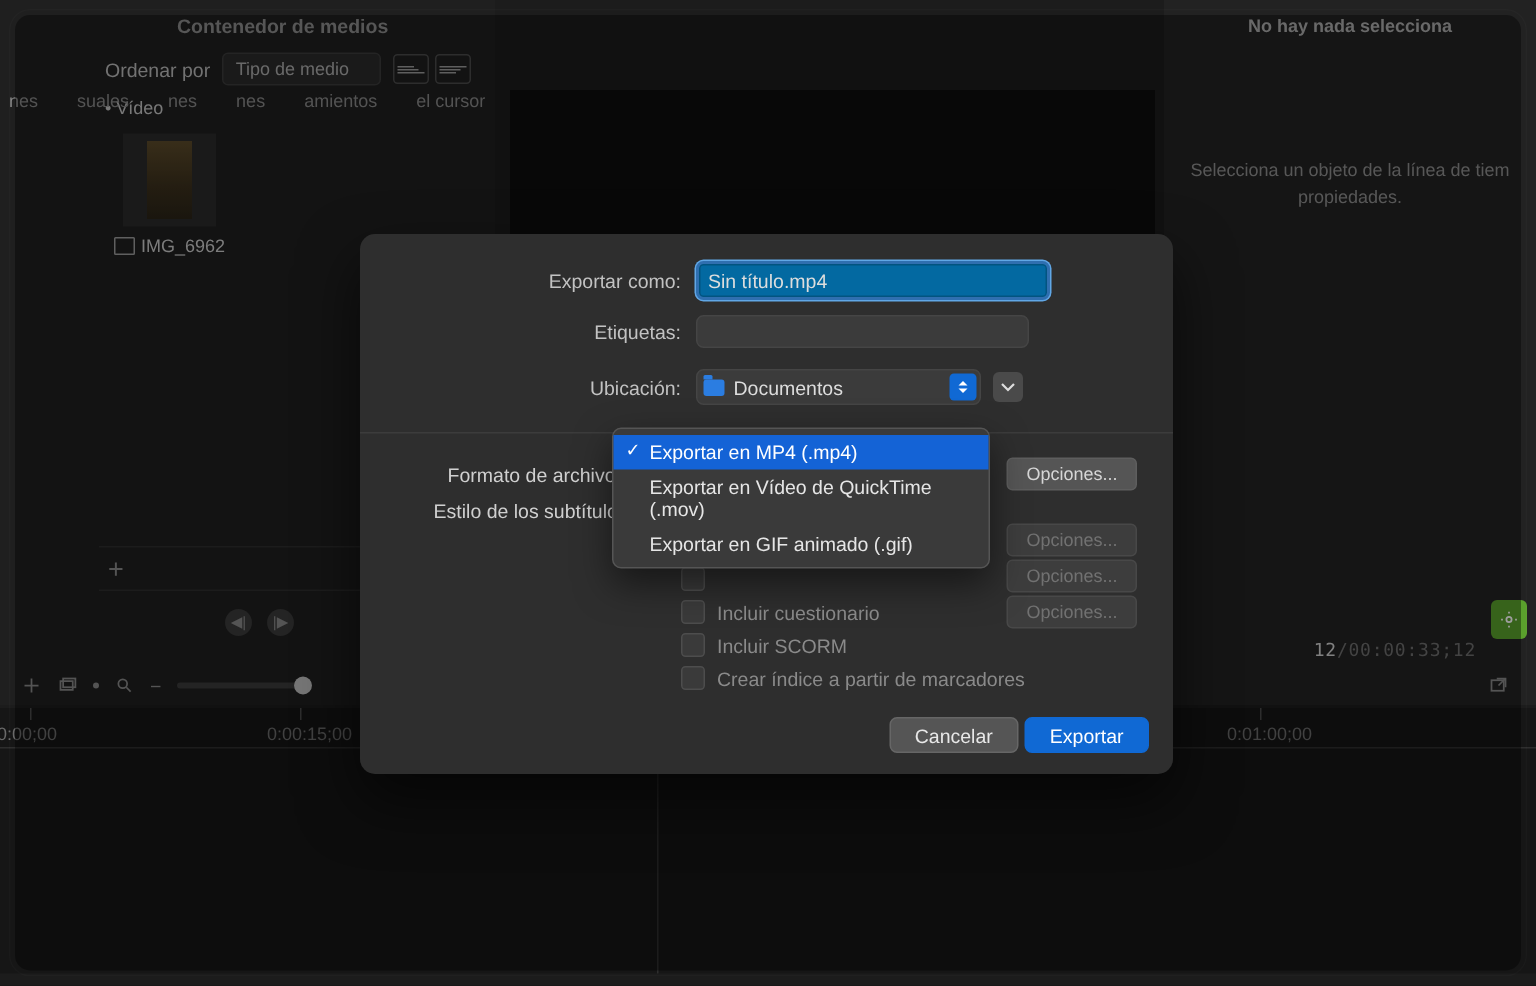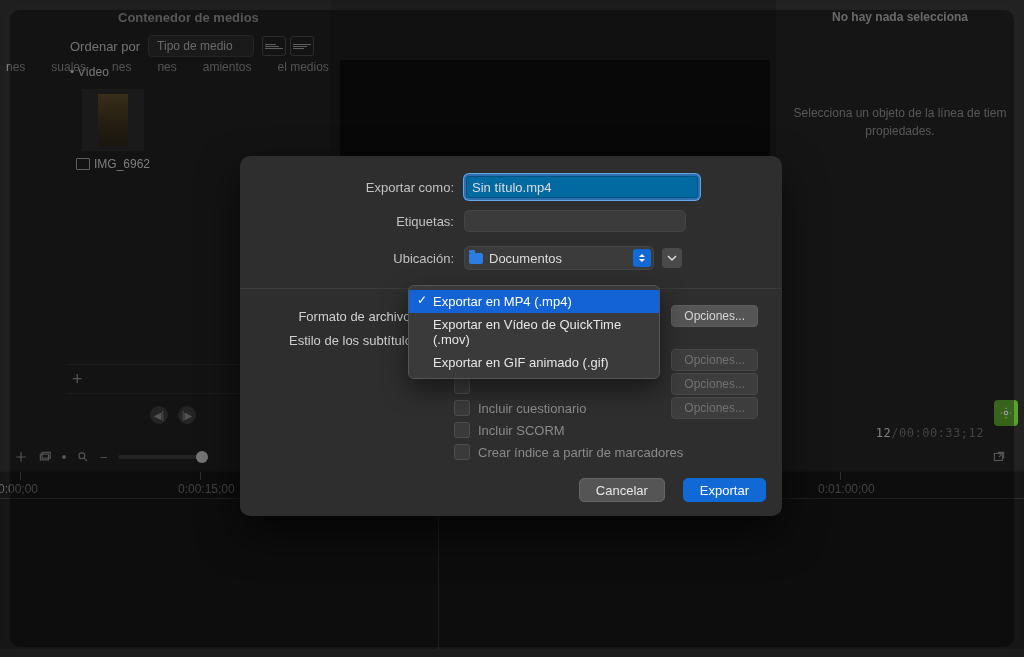--- a/index.html
+++ b/index.html
@@ -343,21 +343,21 @@
   }
   .dd-item.sel::before {
     content: '✓';
     position:absolute; left:8px; top:3px;
     font-size: 12px;
   }
   
   .dlg-foot {
     position: absolute;
     right: 16px; bottom: 14px;
-    display: flex; gap: 18px;
+    display: flex; gap: 4px;
   }
   .btn {
     height: 22px; padding: 0 16px;
     background: #555; border:1px solid #666;
     border-radius: 5px;
     color: #e8e8e8; font-size: 13px;
     display:flex;align-items:center;justify-content:center;
   }
   .btn.primary {
     background: #1069d4; border-color:#1069d4; color:#fff;text-align:right;
@@ -407,21 +407,21 @@
       <span>+</span>
     </div>
   </div>
 
   <div class="left-tabs">
     <div>nes</div>
     <div>suales</div>
     <div>nes</div>
     <div>nes</div>
     <div>amientos</div>
-    <div>el medios</div>
+    <div>el cursor</div>
   </div>
 
   <div class="preview"></div>
 
   <div class="inspector">
     <div class="inspector-title">No hay nada selecciona</div>
     <div class="inspector-msg" style="white-space:pre-line">Selecciona un objeto de la línea de tiem
 propiedades.</div>
   </div>
 

